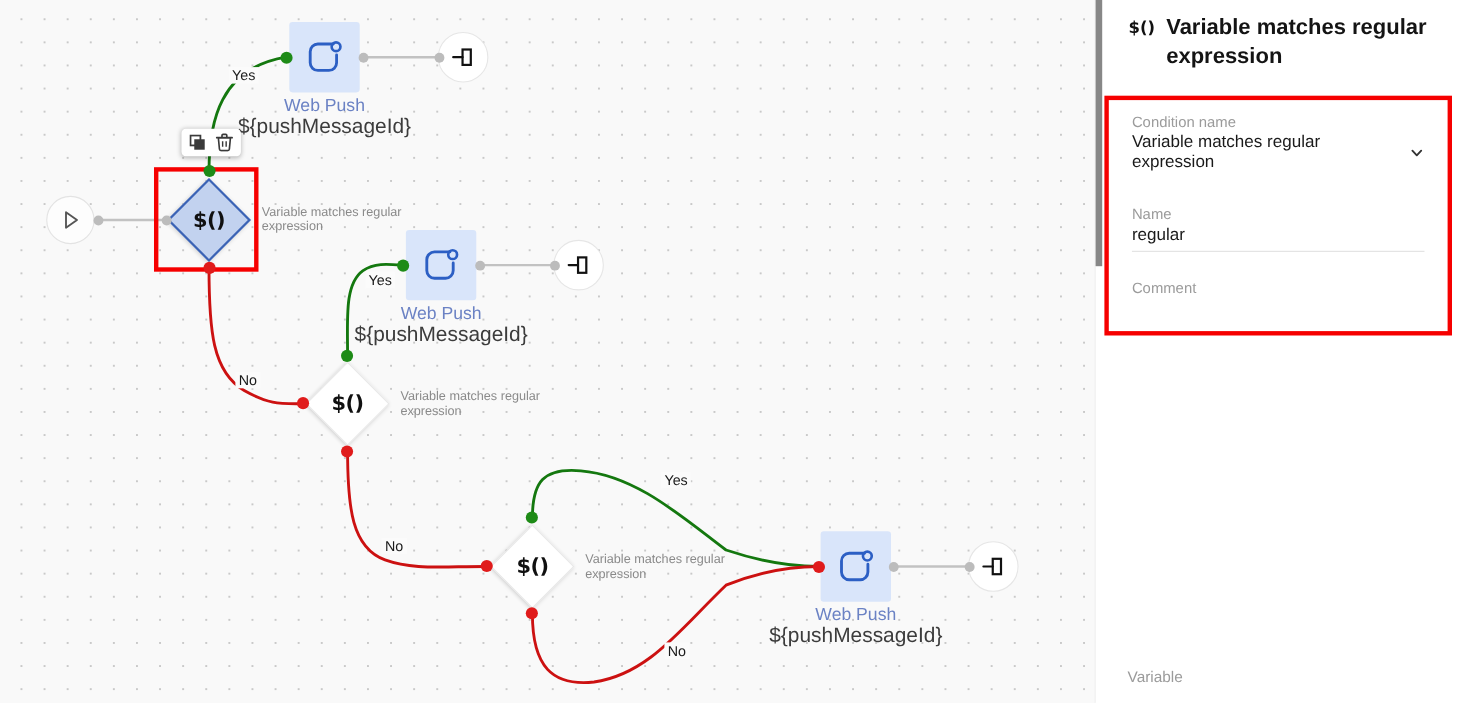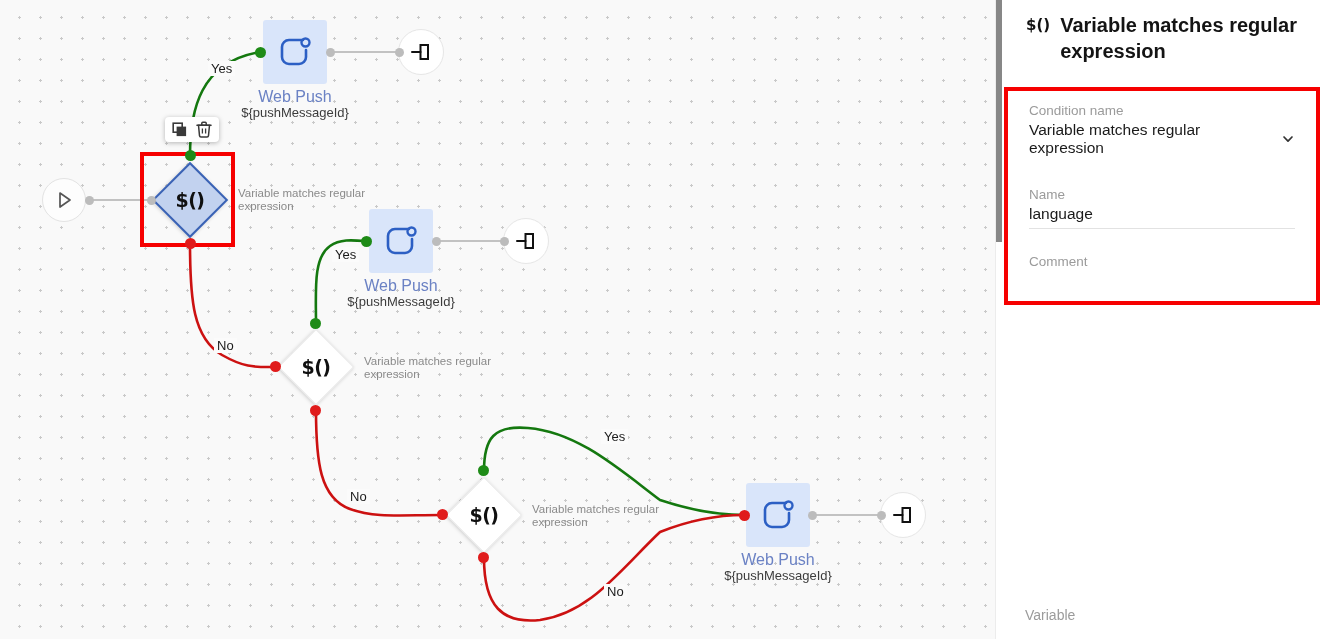--- a/index.html
+++ b/index.html
@@ -79,21 +79,21 @@
     background:#d9e5fa;
     border-radius:3px;
     display:flex;align-items:center;justify-content:center;
   }
   .wp-title{
     position:absolute;left:50%;transform:translateX(-50%);
     top:68px;font-size:16px;color:#6b82c4;white-space:nowrap;
   }
   .wp-sub{
     position:absolute;left:50%;transform:translateX(-50%);
-    top:85px;font-size:13px;color:#3c3c3c;white-space:nowrap;
+    top:85px;font-size:19px;color:#3c3c3c;white-space:nowrap;
   }
 
   
   .port{position:absolute;border-radius:50%;}
   .port.gray{background:#bcbcbc;width:9px;height:9px;}
   .port.green{background:#1e8b17;width:11px;height:11px;}
   .port.red{background:#e01b1b;width:11px;height:11px;}
 
   
   .edge-label{
@@ -336,21 +336,21 @@
             <path d="M3 5 L7 9.2 L11 5" fill="none" stroke="#333" stroke-width="1.7" stroke-linecap="round" stroke-linejoin="round"></path>
           </svg>
         </div>
       </div>
 
       <div class="field-gap"></div>
 
       <div class="field">
         <div class="field-label">Name</div>
         <div class="field-value field-underline">
-          <span>language</span>
+          <span>regular</span>
         </div>
       </div>
 
       <div class="field-gap"></div>
 
       <div class="field">
         <div class="field-label">Comment</div>
       </div>
 
     </div>

